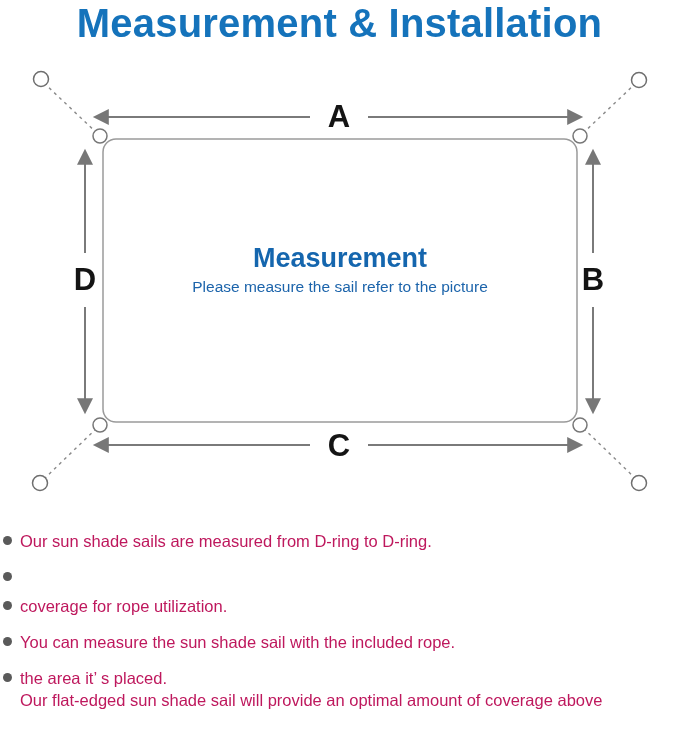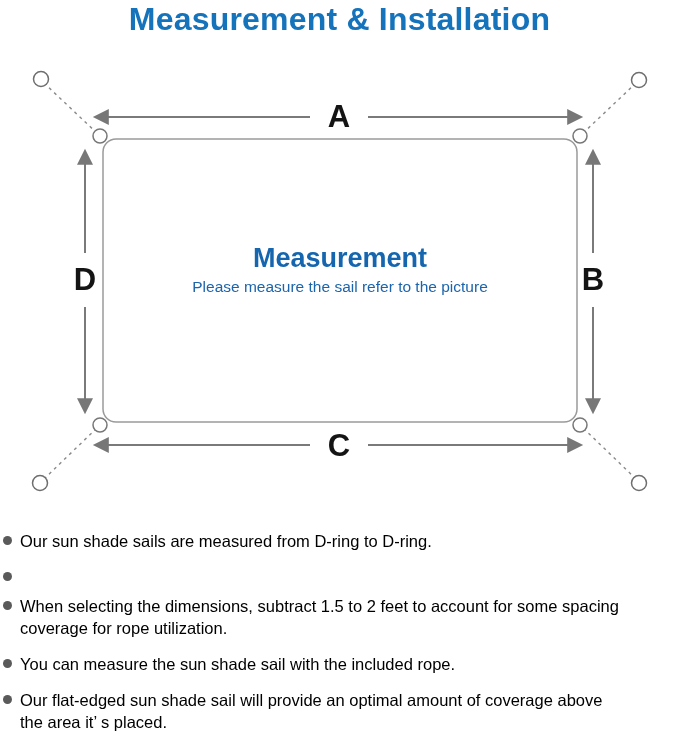--- a/index.html
+++ b/index.html
@@ -10,21 +10,21 @@
     background: #ffffff;
     overflow: hidden;
     font-family: "Liberation Sans", sans-serif;
   }
   .title {
     position: absolute;
     top: 1px;
     left: 0;
     width: 100%;
     text-align: center;
-    font-size: 32px;
+    font-size: 40px;
     font-weight: bold;
     color: #1573bb;
     letter-spacing: 0.2px;
   }
   svg.diagram {
     position: absolute;
     top: 0;
     left: 0;
   }
   .dash { stroke: #8a8a8a; stroke-width: 1.4; stroke-dasharray: 3 4; fill: none; }
@@ -58,21 +58,21 @@
     left: 3px;
     right: 0;
     margin: 0;
     padding: 0;
     list-style: none;
   }
   ul.notes li {
     display: flex;
     gap: 8px;
     margin-bottom: 14px;
-    color: #000000;
+    color: #be185d;
     font-size: 16.5px;
     line-height: 22px;
   }
   .dot {
     flex: 0 0 auto;
     width: 9px;
     height: 9px;
     border-radius: 50%;
     background: #5a5a5a;
     margin-top: 6px;
@@ -136,32 +136,31 @@
       <div class="note-text">
         <div>Our sun shade sails are measured from D-ring to D-ring.</div>
       </div>
     </li>
     <li>
       <span class="dot"></span>
     </li>
     <li>
       <span class="dot"></span>
       <div class="note-text">
-        <div>When selecting the dimensions, subtract 1.5 to 2 feet to account for some spacing</div>
         <div>coverage for rope utilization.</div>
       </div>
     </li>
     <li>
       <span class="dot"></span>
       <div class="note-text">
         <div>You can measure the sun shade sail with the included rope.</div>
       </div>
     </li>
     <li>
       <span class="dot"></span>
       <div class="note-text">
+        <div>the area it’ s placed.</div>
         <div>Our flat-edged sun shade sail will provide an optimal amount of coverage above</div>
-        <div>the area it’ s placed.</div>
       </div>
     </li>
   </ul>
 
 </div>
 
 </body></html>

